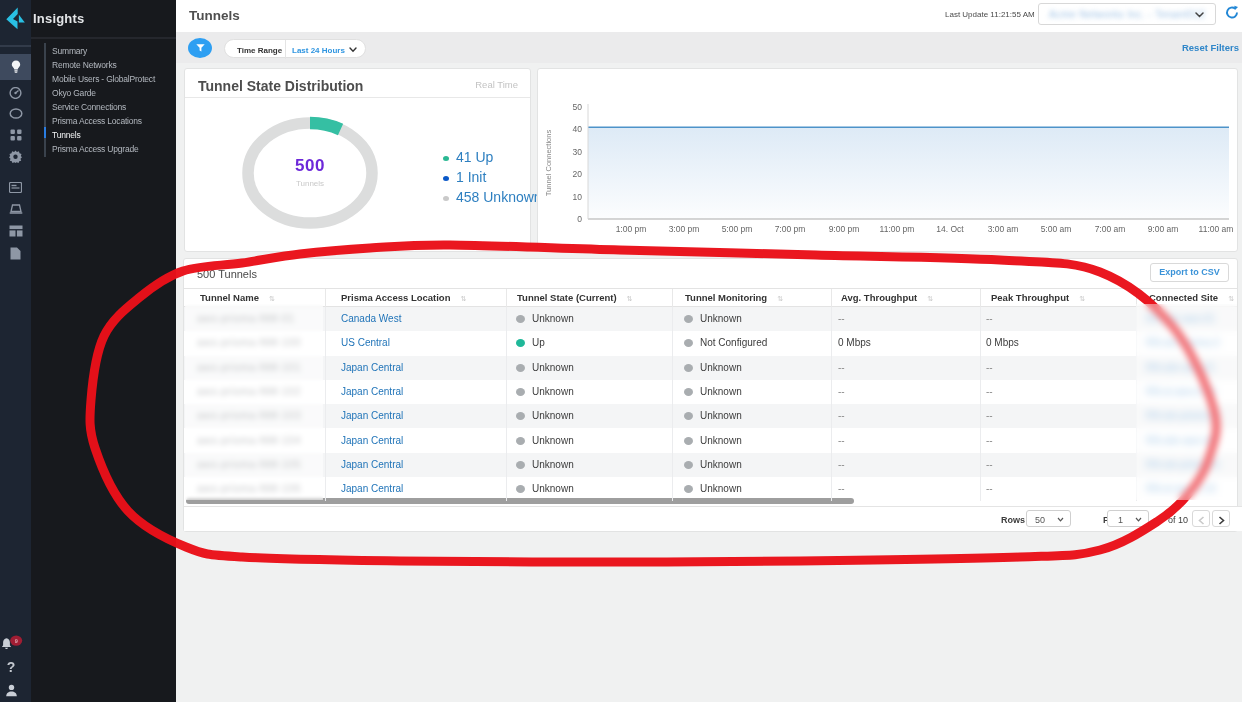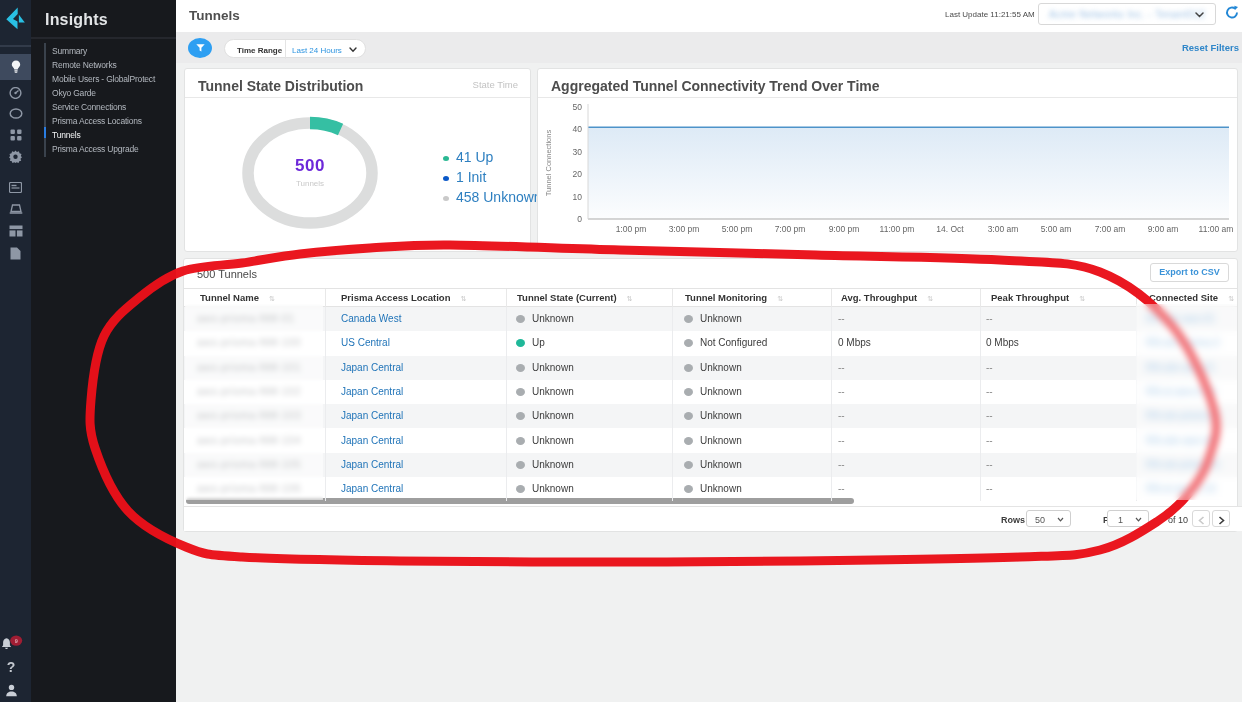--- a/index.html
+++ b/index.html
@@ -9,42 +9,42 @@
 
 
 #rail { position:absolute; left:0; top:0; width:31px; height:702px; background:#1d2532; }
 #rail .divider { position:absolute; left:0; top:45px; width:31px; height:2px; background:#323b4a; }
 #rail .seltile { position:absolute; left:0; top:54px; width:31px; height:26px; background:#3e4a5e; }
 .ricon { position:absolute; left:0; width:31px; text-align:center; line-height:0; }
 .ricon svg { display:inline-block; vertical-align:middle; }
 
 
 #sidebar { position:absolute; left:31px; top:0; width:145px; height:702px; background:#17191d; }
-#sidebar h1 { position:absolute; left:14px; top:11px; font-size:16px; font-weight:bold; color:#e3e5e7; letter-spacing:0.2px; }
+#sidebar h1 { position:absolute; left:2px; top:11px; font-size:13px; font-weight:bold; color:#e3e5e7; letter-spacing:0.2px; }
 #sidebar .divider { position:absolute; left:0; top:37px; width:145px; height:1.5px; background:#25272d; }
 #sidebar .navline { position:absolute; left:12.5px; top:43px; width:2px; height:114px; background:#3a424c; }
 #sidebar .navactive { position:absolute; left:12.5px; top:127px; width:2px; height:11px; background:#2a7de1; }
 .nav { position:absolute; left:21px; font-size:8.5px; letter-spacing:-0.2px; color:#b3b8bf; white-space:nowrap; }
 .nav.active { color:#f2f3f4; }
 
 
 #header { position:absolute; left:176px; top:0; width:1066px; height:32px; background:#ffffff; }
 #header .title { position:absolute; left:13px; top:8px; font-size:13.5px; font-weight:bold; color:#4f4f4f; }
 #lastupd { position:absolute; left:769px; top:10px; font-size:8px; color:#4a4a4a; }
 #topdrop { position:absolute; left:862px; top:3px; width:178px; height:22px; background:#fff; border:1px solid #d8d8d8; border-radius:3px; overflow:hidden; }
 #topdrop .blur { position:absolute; left:10px; top:5px; width:135px; font-size:10px; color:#9cc0e4; filter:blur(2.5px); letter-spacing:0.4px; white-space:nowrap; }
 #refresh { position:absolute; left:1049px; top:5px; }
 
 
 #filterbar { position:absolute; left:176px; top:32px; width:1066px; height:31px; background:#ebebec; }
 #fcircle { position:absolute; left:12px; top:6px; width:24px; height:20px; border-radius:50%; background:#2e9ff2; }
 #fpill { position:absolute; left:48px; top:7px; width:142px; height:19px; background:#fff; border:1px solid #e0e0e0; border-radius:10px; }
 #fpill .lab { position:absolute; left:12px; top:5.5px; font-size:8px; color:#333; font-weight:bold; }
 #fpill .sep { position:absolute; left:60px; top:0; width:1px; height:19px; background:#e4e4e4; }
-#fpill .val { position:absolute; left:67px; top:5.5px; font-size:8px; color:#2f95e0; font-weight:normal; }
+#fpill .val { position:absolute; left:67px; top:5.5px; font-size:8px; color:#2f95e0; font-weight:bold; }
 #resetf { position:absolute; right:3px; top:10px; font-size:9.5px; font-weight:bold; color:#2f86c9; }
 
 
 .panel { position:absolute; background:#fff; border:1px solid #e2e3e3; border-radius:3px; }
 #p1 { left:184px; top:68px; width:347px; height:184px; }
 #p2 { left:537px; top:68px; width:701px; height:184px; }
 .ptitle { position:absolute; left:0; top:0; right:0; height:29px; border-bottom:1px solid #e8e8e8; }
 .ptitle .t { position:absolute; left:13px; top:9px; font-size:14px; font-weight:bold; color:#4d4d4d; }
 .ptitle .rt { position:absolute; right:12px; top:10px; font-size:9.5px; color:#c3c3c3; }
 
@@ -190,37 +190,34 @@
     <svg class="abs" style="right:8px;top:7px;" width="8" height="6" viewBox="0 0 8 6">
         <path d="M1 1 L4 4.3 L7 1" fill="none" stroke="#333" stroke-width="1.4" stroke-linecap="round"></path>
       </svg>
   </div>
   <div id="resetf">Reset Filters</div>
 </div>
 
 <div class="panel" id="p1">
   <div class="ptitle">
       <div class="t">Tunnel State Distribution</div>
-      <div class="rt">State Time</div>
+      <div class="rt">Real Time</div>
     </div>
   <svg class="abs" style="left:55px;top:46px;" width="140" height="116" viewBox="0 0 140 116">
     <ellipse cx="70" cy="58" rx="62" ry="50" fill="none" stroke="#dcdddd" stroke-width="11.5"></ellipse>
     <path id="tealarc" d="M70 8 A 62 50 0 0 1 100.54909517599407 14.490812266523719" fill="none" stroke="#35bfa3" stroke-width="12.5"></path>
   </svg>
   <div class="abs" style="left:55px;top:87px;width:140px;text-align:center;font-size:17px;font-weight:bold;color:#6d28d9;letter-spacing:0.5px;">500</div>
   <div class="abs" style="left:55px;top:110px;width:140px;text-align:center;font-size:8px;color:#c9c9c9;">Tunnels</div>
   <div class="leg" style="top:80px;"><span class="dot" style="background:#2ab893;"></span>41 Up</div>
   <div class="leg" style="top:100px;"><span class="dot" style="background:#0a58c8;"></span>1 Init</div>
   <div class="leg" style="top:120px;"><span class="dot" style="background:#c9c9c9;"></span>458 Unknown</div>
 </div>
 
 <div class="panel" id="p2">
-  <div class="ptitle">
-      <div class="t">Aggregated Tunnel Connectivity Trend Over Time</div>
-    </div>
   <svg class="abs" style="left:0;top:29px;" width="699" height="153" viewBox="0 0 699 153">
     <defs>
       <linearGradient id="areag" x1="0" y1="0" x2="0" y2="1">
         <stop offset="0" stop-color="#ddeaf6"></stop>
         <stop offset="1" stop-color="#fcfdfe"></stop>
       </linearGradient>
     </defs>
     <g font-size="8.5" fill="#666">
       <text x="44" y="12" text-anchor="end">50</text>
       <text x="44" y="34.4" text-anchor="end">40</text>

